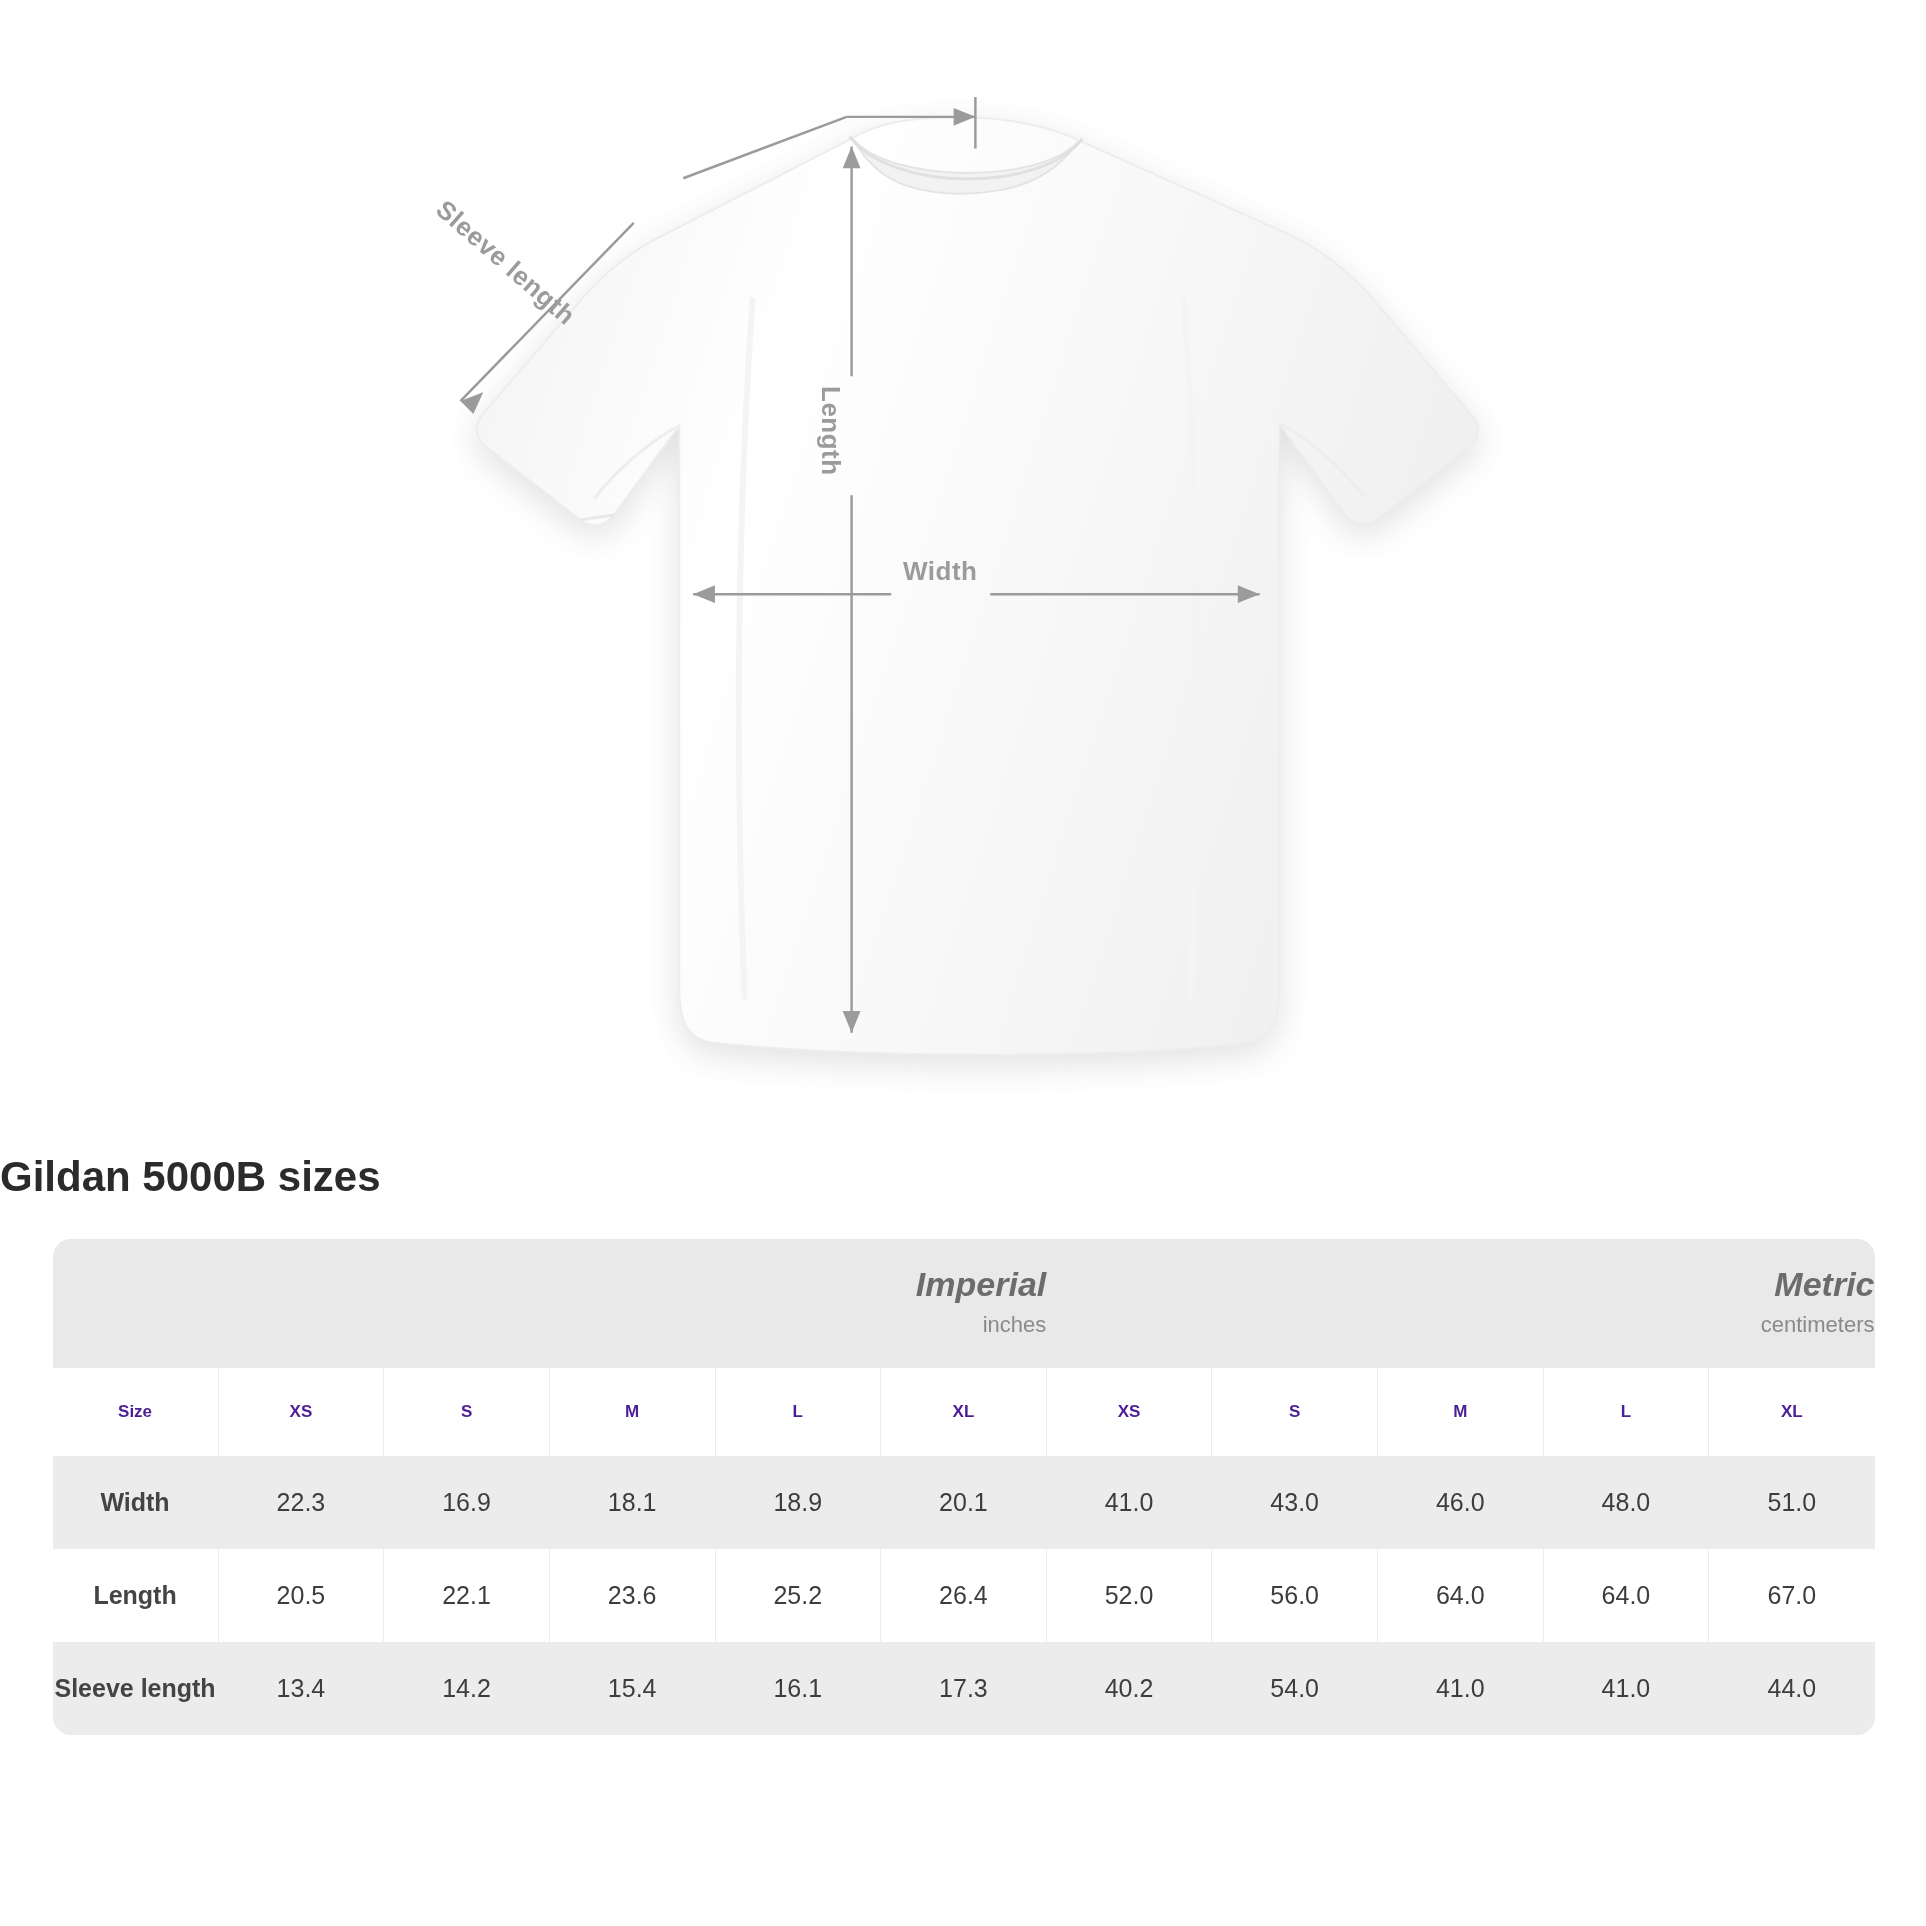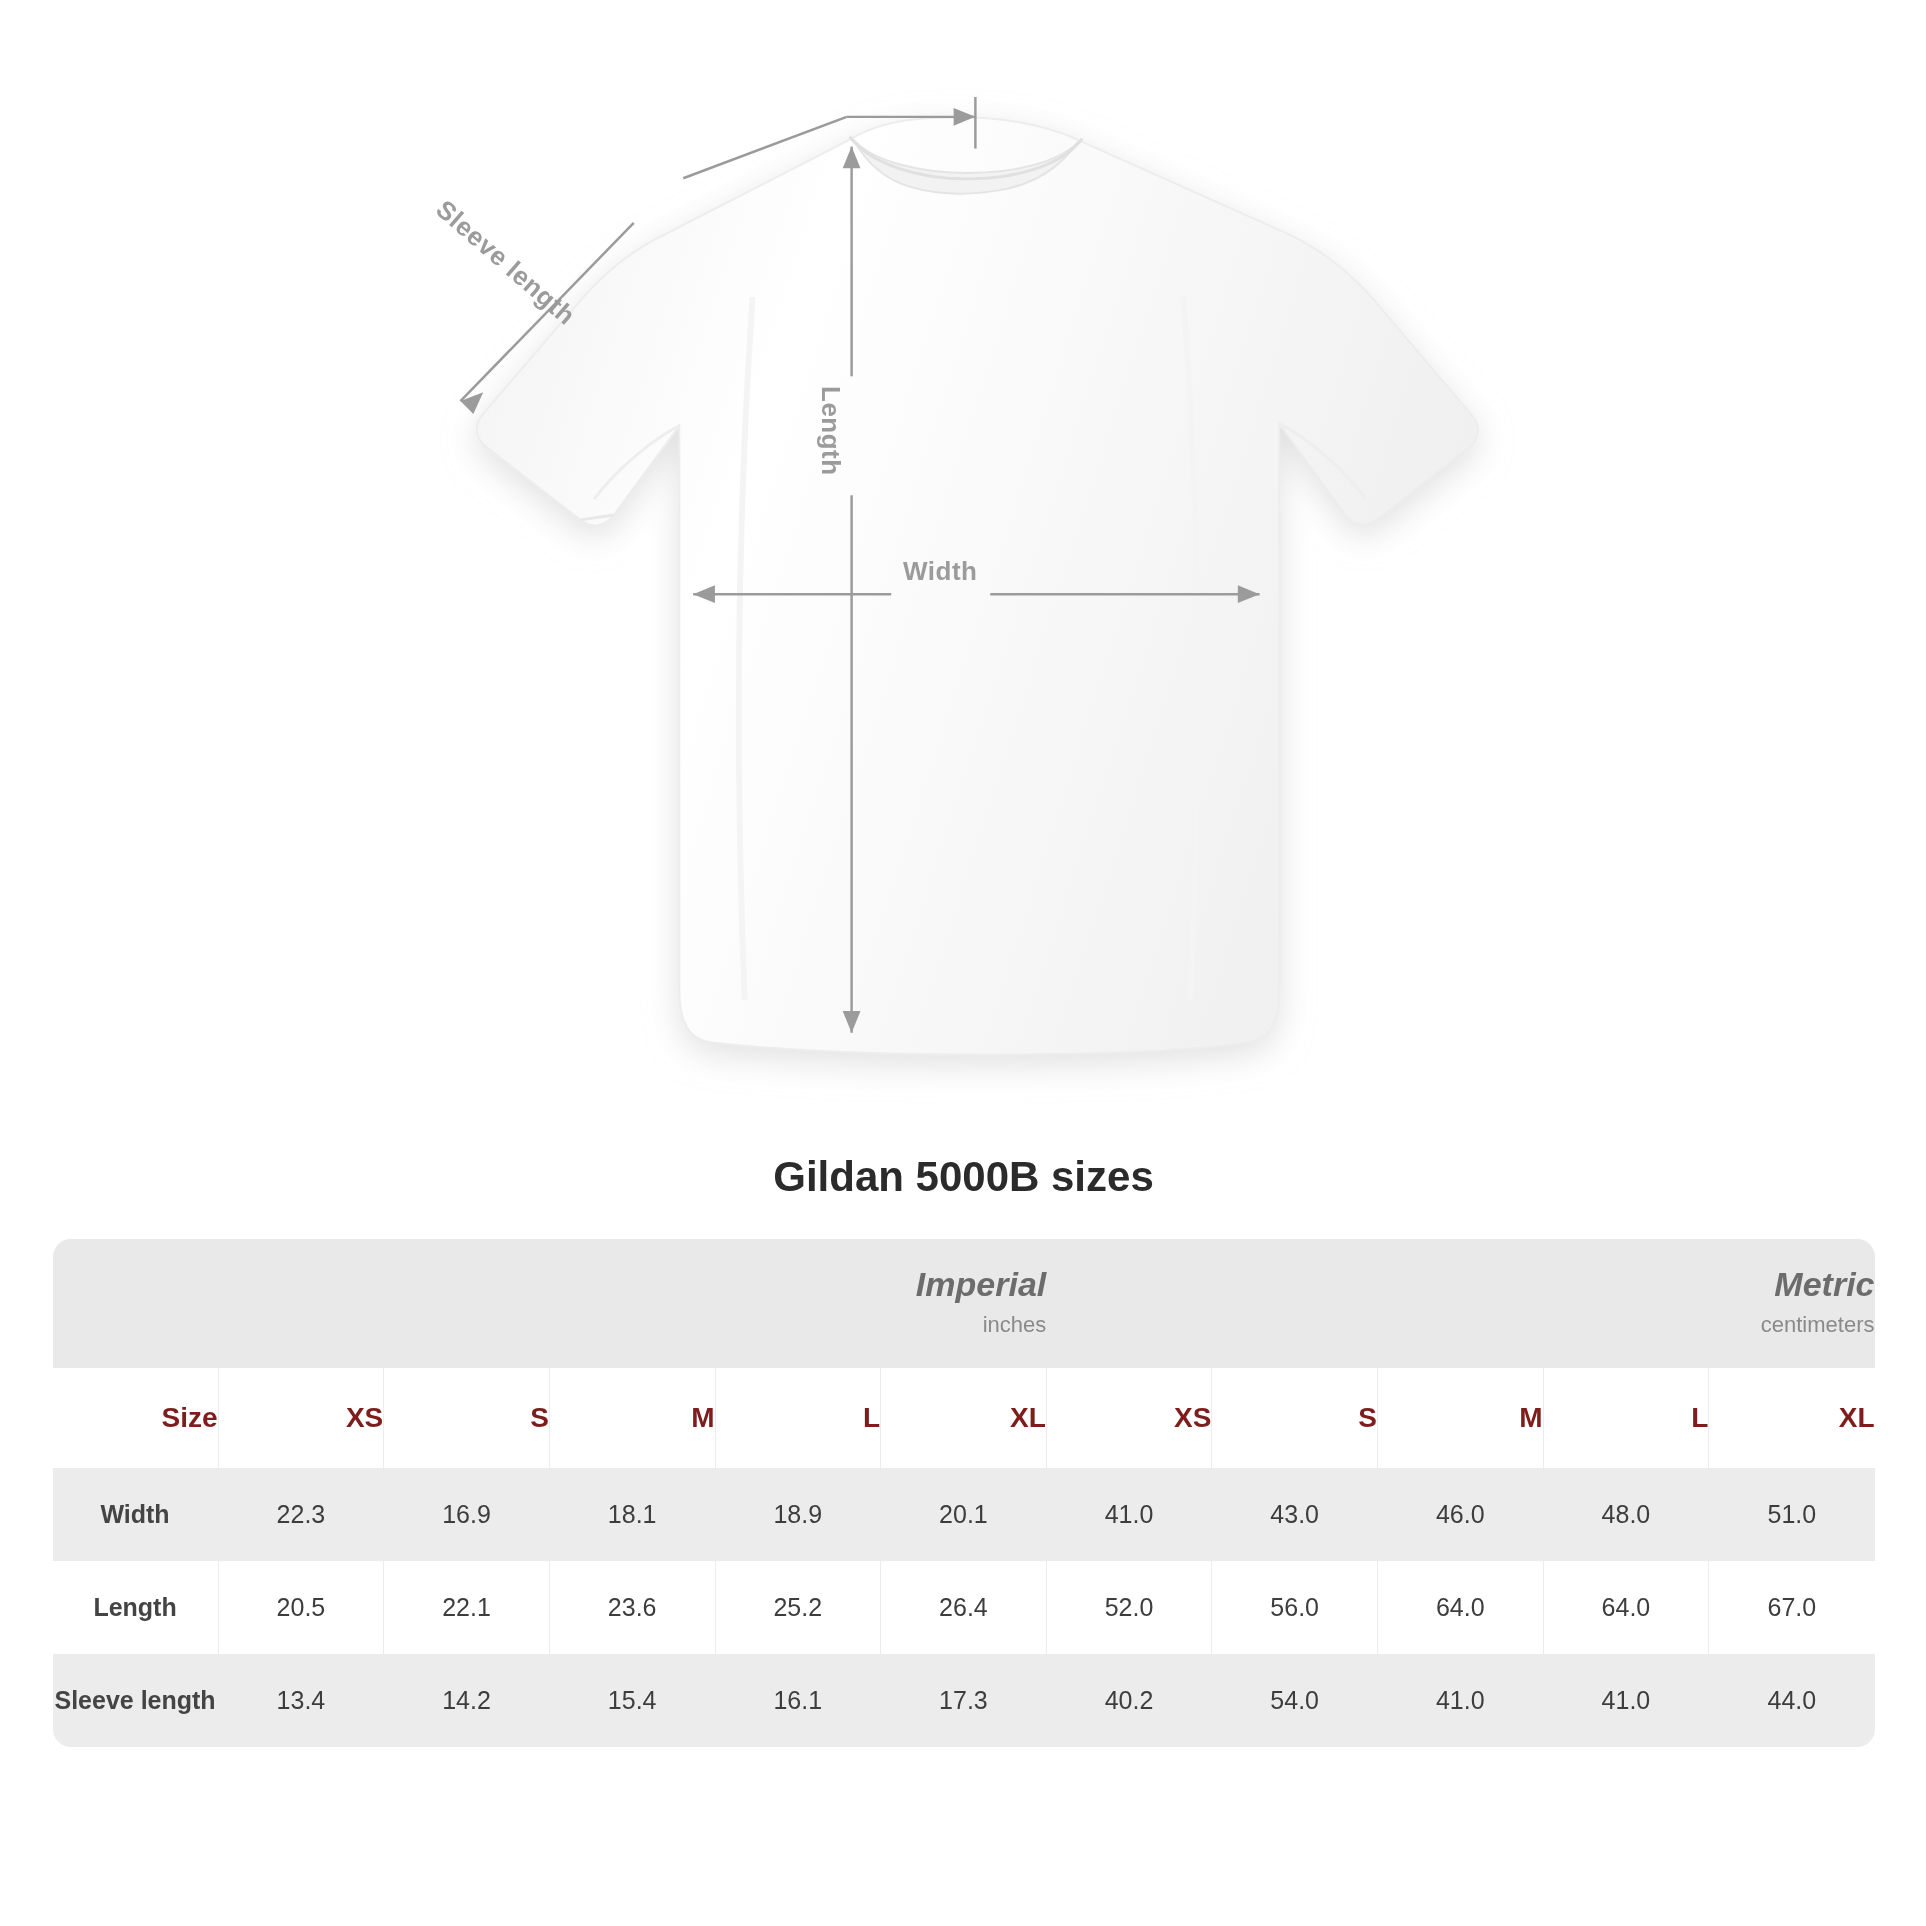--- a/index.html
+++ b/index.html
@@ -54,21 +54,20 @@
   .lbl-sleeve {
     left: 450px;
     top: 194px;
     font-size: 26px;
     transform: rotate(41deg);
     transform-origin: left top;
   }
 
   
   .title {
-    text-align: center;
     font-size: 42px;
     font-weight: bold;
     color: #2b2b2b;
     margin-top: 34px;
   }
   .subtitle {
     text-align: center;
     font-size: 24px;
     font-style: italic;
     color: #7d7d7d;
@@ -102,24 +101,24 @@
   .unit-sub {
     font-size: 22px;
     color: #8a8a8a;
     margin-top: 8px;
   }
   table.size-table td {
     border: none;
   }
   tr.head-row td {
     background: #ffffff;
-    text-align: right;
-    font-size: 28px;
-    font-weight: bold;
-    color: #7f1d1d;
+    text-align: center;
+    font-size: 17px;
+    font-weight: bold;
+    color: #4c1d95;
     padding: 34px 0;
     border-right: 1px solid #ececec;
   }
   tr.head-row td:last-child { border-right: none; }
   tr.data-row td {
     text-align: center;
     font-size: 25px;
     color: #3d3d3d;
     padding: 32px 0;
     border-right: 1px solid #ececec;

